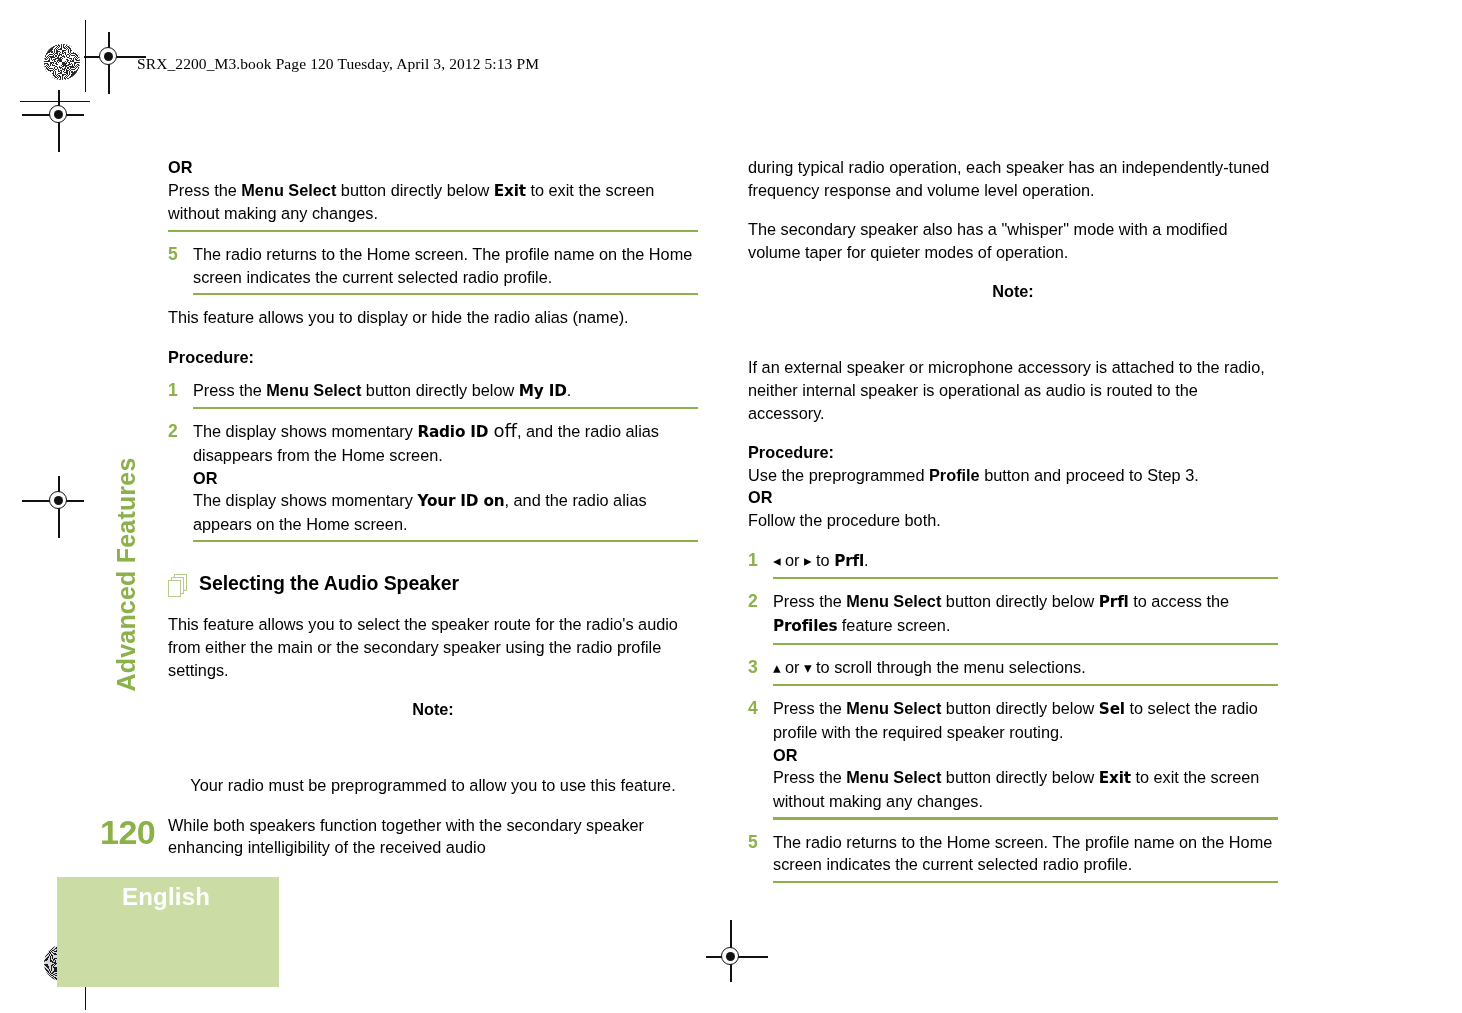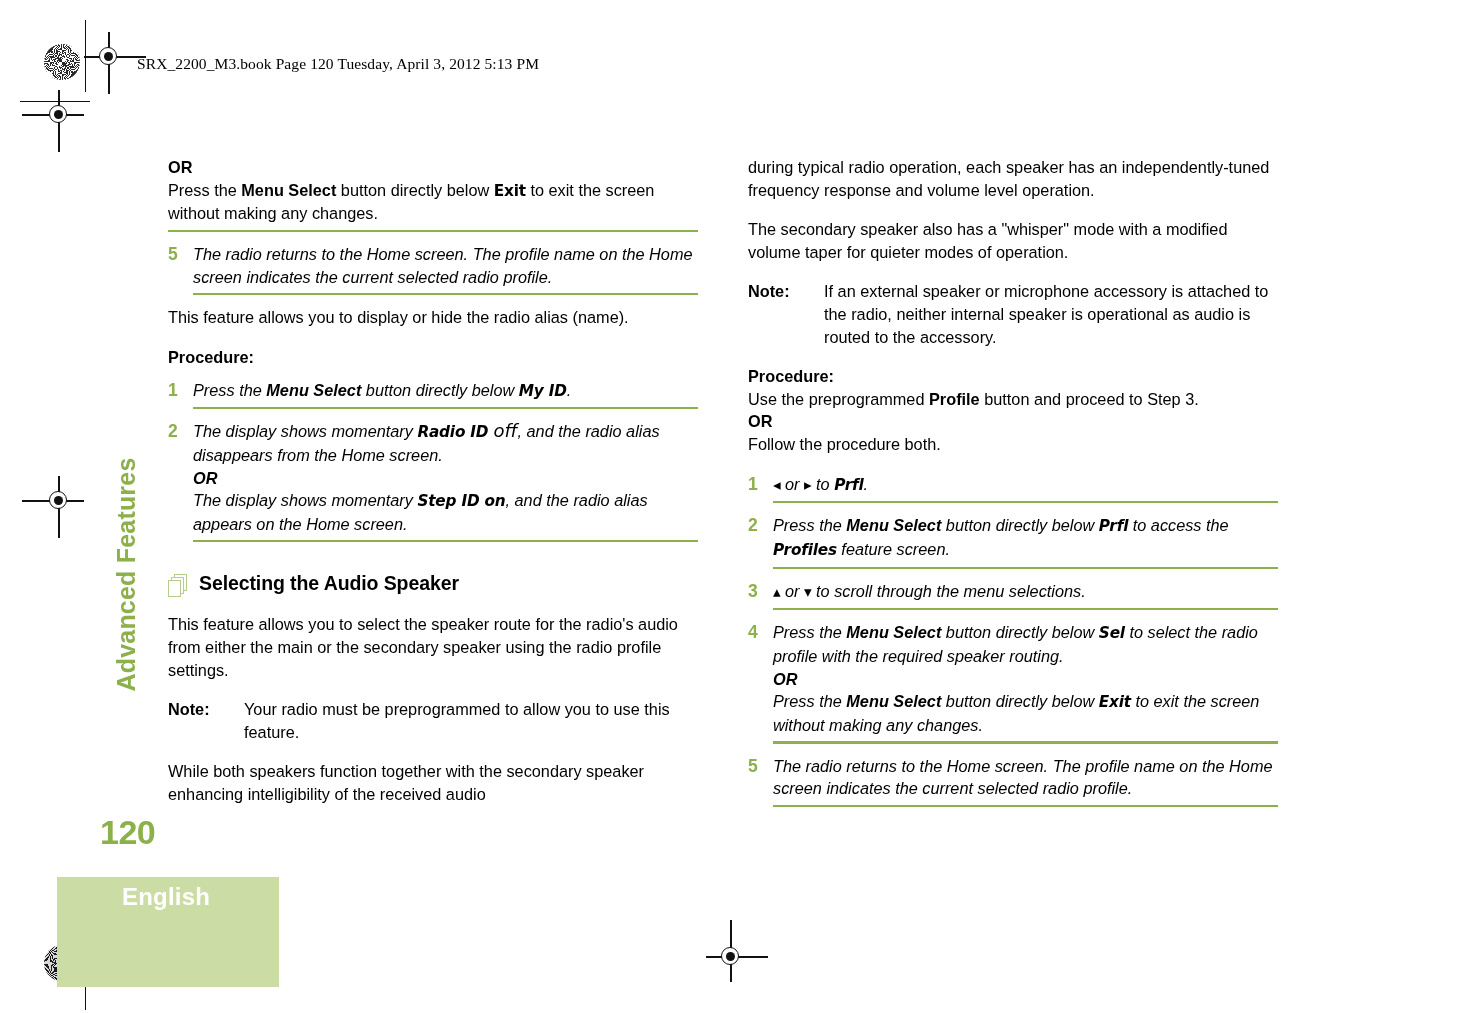--- a/index.html
+++ b/index.html
@@ -203,33 +203,33 @@
   }
   .step-num {
     flex: 0 0 25px;
     font-size: 17.5px;
     font-weight: bold;
     color: #8CB04A;
     line-height: 22.6px;
   }
   .step-body {
     flex: 1 1 auto;
-    font-style: italic;
   }
   .rule {
     height: 2.2px;
     background: #8CB04A;
     margin: 5px 0 11px 25px;
   }
 
   
   .note {
     display: flex;
-    align-items: flex-start;
+    align-items: center;
     margin: 0 0 17px 0;
+    flex-direction: column;
   }
   .note-label {
     flex: 0 0 76px;
     font-weight: bold;
   }
   .note-text { flex: 1 1 auto; }
 
   .or-line { font-weight: bold; }
 </style>
 </head>
@@ -342,21 +342,21 @@
         <span>Press the </span><span class="b">Menu Select</span><span> button directly below </span><span class="disp">My ID</span><span>.</span>
       </div>
     </div>
     <div class="rule"></div>
 
     <div class="step">
       <div class="step-num">2</div>
       <div class="step-body">
         <span>The display shows momentary </span><span class="disp">Radio ID </span><span class="disp-light">off</span><span>, and the radio alias disappears from the Home screen.</span><br>
         <span class="or-line">OR</span><br>
-        <span>The display shows momentary </span><span class="disp">Step ID on</span><span>, and the radio alias appears on the Home screen.</span>
+        <span>The display shows momentary </span><span class="disp">Your ID on</span><span>, and the radio alias appears on the Home screen.</span>
       </div>
     </div>
     <div class="rule"></div>
 
     <div class="section-head" style="margin-top:30px;">
       <div class="pages-icon">
         <i class="p1"></i>
           <i class="p2"></i>
           <i class="p3"></i>
       </div>

